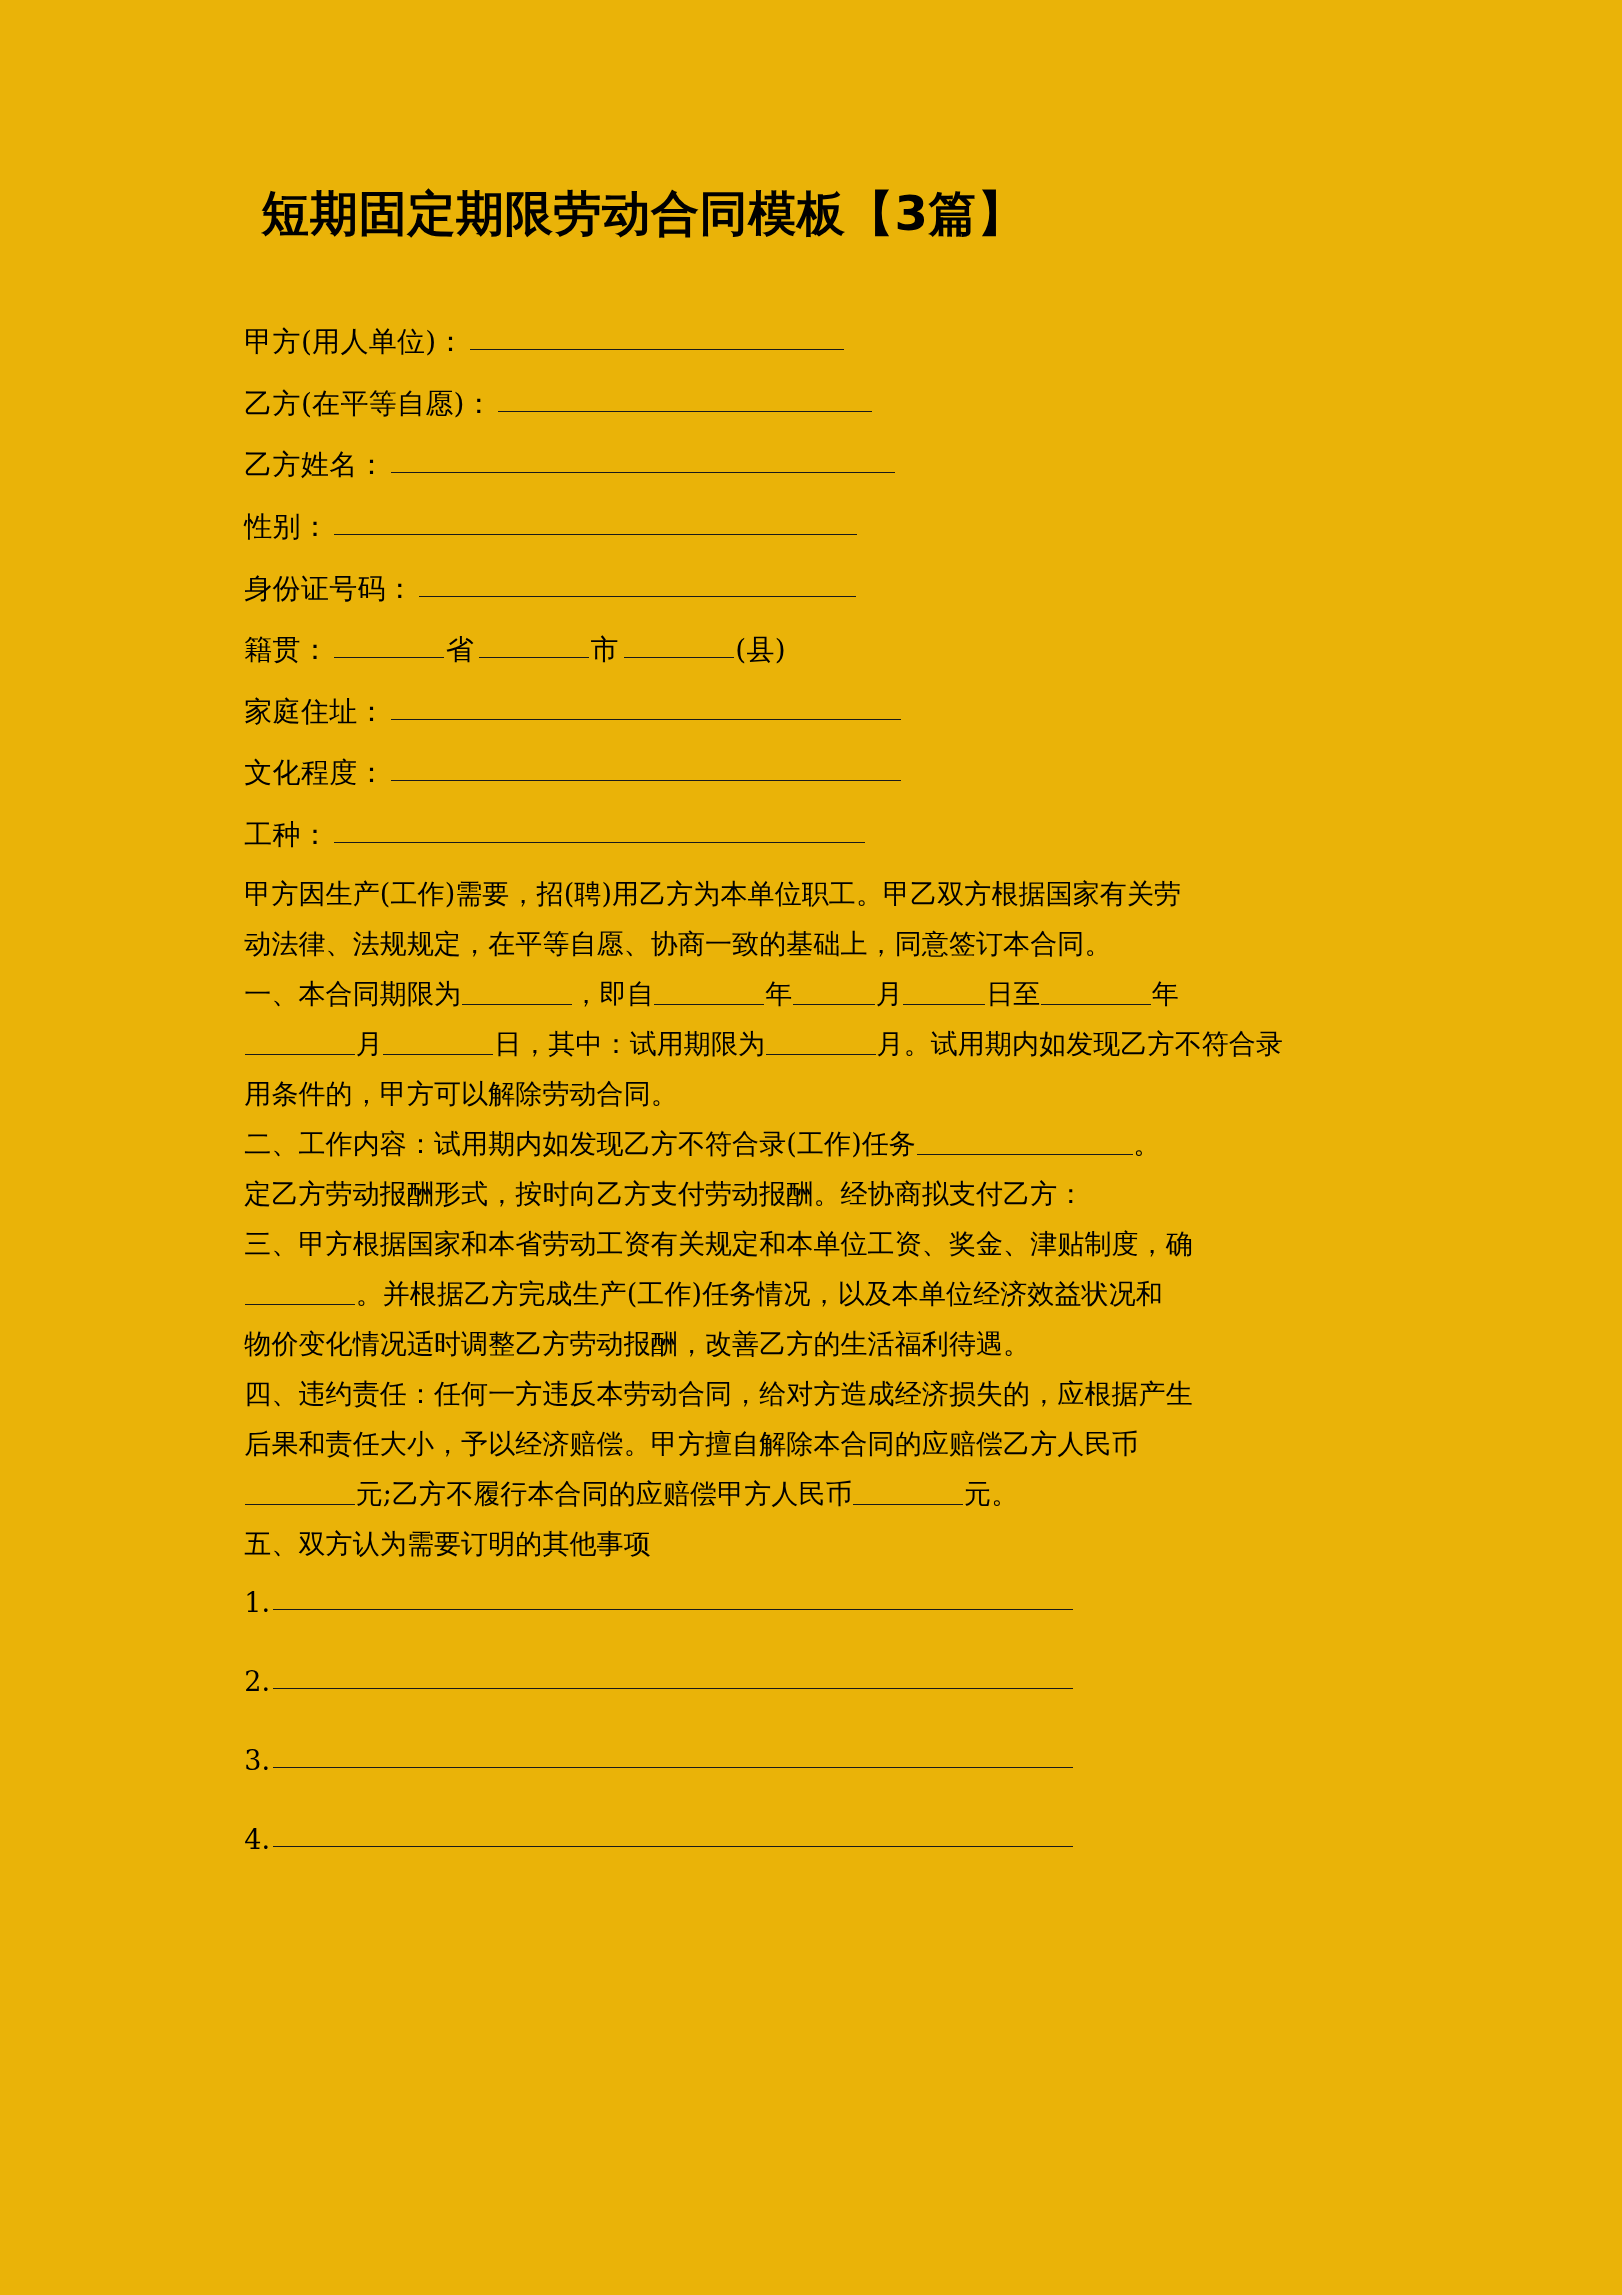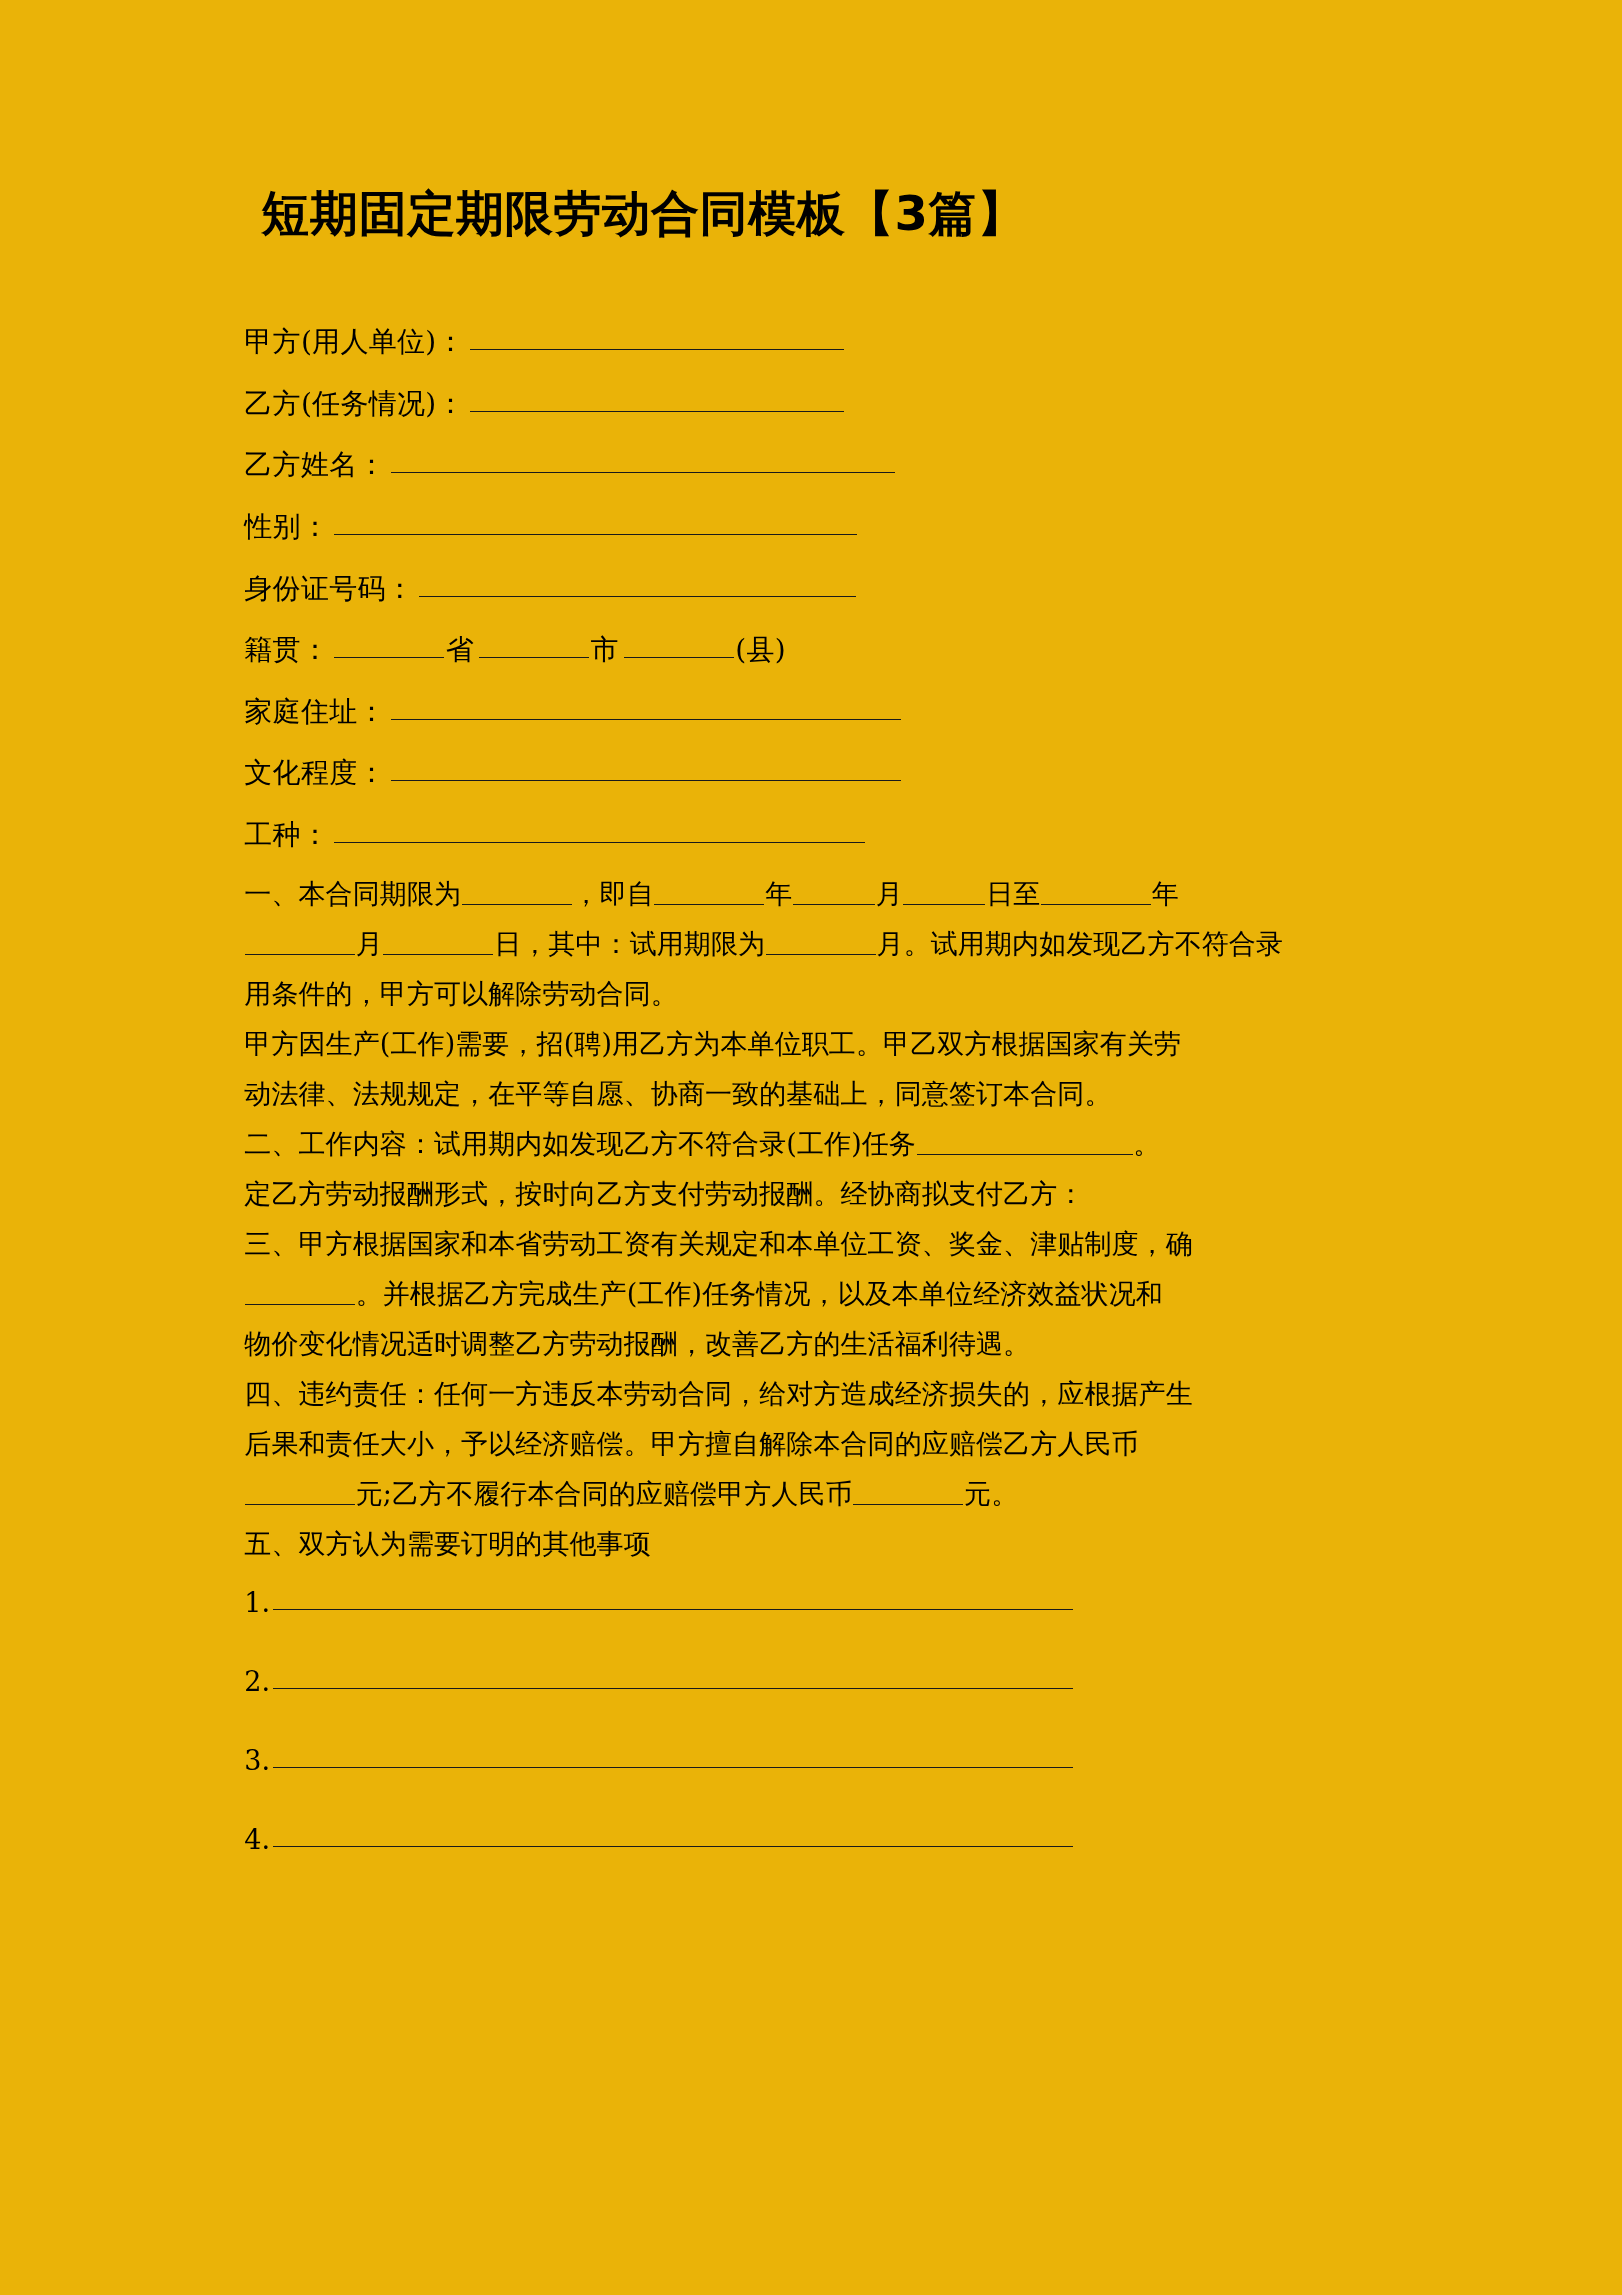--- a/index.html
+++ b/index.html
@@ -143,21 +143,21 @@
     <h1 class="doc-title">短期固定期限劳动合同模板【3篇】</h1>
 
     <div class="form-block">
 
       <div class="field-row">
         <span class="field-label">甲方(用人单位)：</span>
         <span class="rule w-party"></span>
       </div>
 
       <div class="field-row">
-        <span class="field-label">乙方(任务情况)：</span>
+        <span class="field-label">乙方(在平等自愿)：</span>
         <span class="rule w-party"></span>
       </div>
 
       <div class="field-row">
         <span class="field-label">乙方姓名：</span>
         <span class="rule w-name"></span>
       </div>
 
       <div class="field-row">
         <span class="field-label">性别：</span>
@@ -190,28 +190,28 @@
       </div>
 
       <div class="field-row">
         <span class="field-label">工种：</span>
         <span class="rule w-job"></span>
       </div>
 
     </div>
 
     <p class="para">
+      <span class="ln-1">甲方因生产(工作)需要，招(聘)用乙方为本单位职工。甲乙双方根据国家有关劳</span>
+      <span class="ln-1">动法律、法规规定，在平等自愿、协商一致的基础上，同意签订本合同。</span>
+    </p>
+
+    <p class="para">
       <span class="ln-1"><span>一、本合同期限为</span><span class="blank b-lg"></span><span>，即自</span><span class="blank b-lg"></span><span>年</span><span class="blank b-md"></span><span>月</span><span class="blank b-md"></span><span>日至</span><span class="blank b-lg"></span><span>年</span></span>
       <span class="ln-1"><span class="blank b-lg"></span><span>月</span><span class="blank b-lg"></span><span>日，其中：试用期限为</span><span class="blank b-lg"></span><span>月。试用期内如发现乙方不符合录</span></span>
       <span class="ln-1">用条件的，甲方可以解除劳动合同。</span>
-    </p>
-
-    <p class="para">
-      <span class="ln-1">甲方因生产(工作)需要，招(聘)用乙方为本单位职工。甲乙双方根据国家有关劳</span>
-      <span class="ln-1">动法律、法规规定，在平等自愿、协商一致的基础上，同意签订本合同。</span>
     </p>
 
     <p class="para">
       <span class="ln-1"><span>二、工作内容：试用期内如发现乙方不符合录(工作)任务</span><span class="blank b-xl"></span><span>。</span></span>
     </p>
 
     <p class="para">
       <span class="ln-1">定乙方劳动报酬形式，按时向乙方支付劳动报酬。经协商拟支付乙方：</span>
       <span class="ln-1">三、甲方根据国家和本省劳动工资有关规定和本单位工资、奖金、津贴制度，确</span>
       <span class="ln-1"><span class="blank b-lg"></span><span>。并根据乙方完成生产(工作)任务情况，以及本单位经济效益状况和</span></span>

